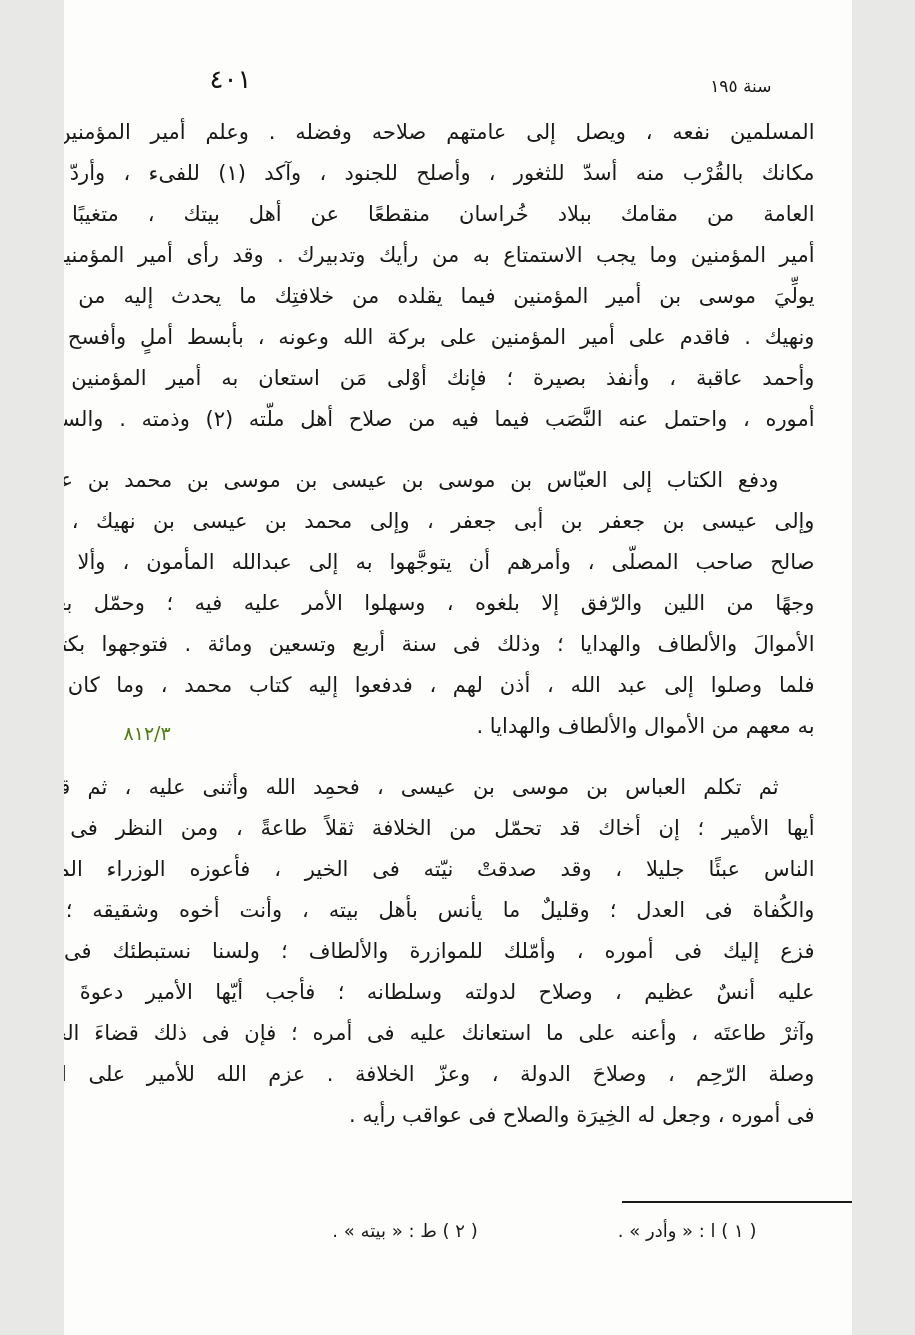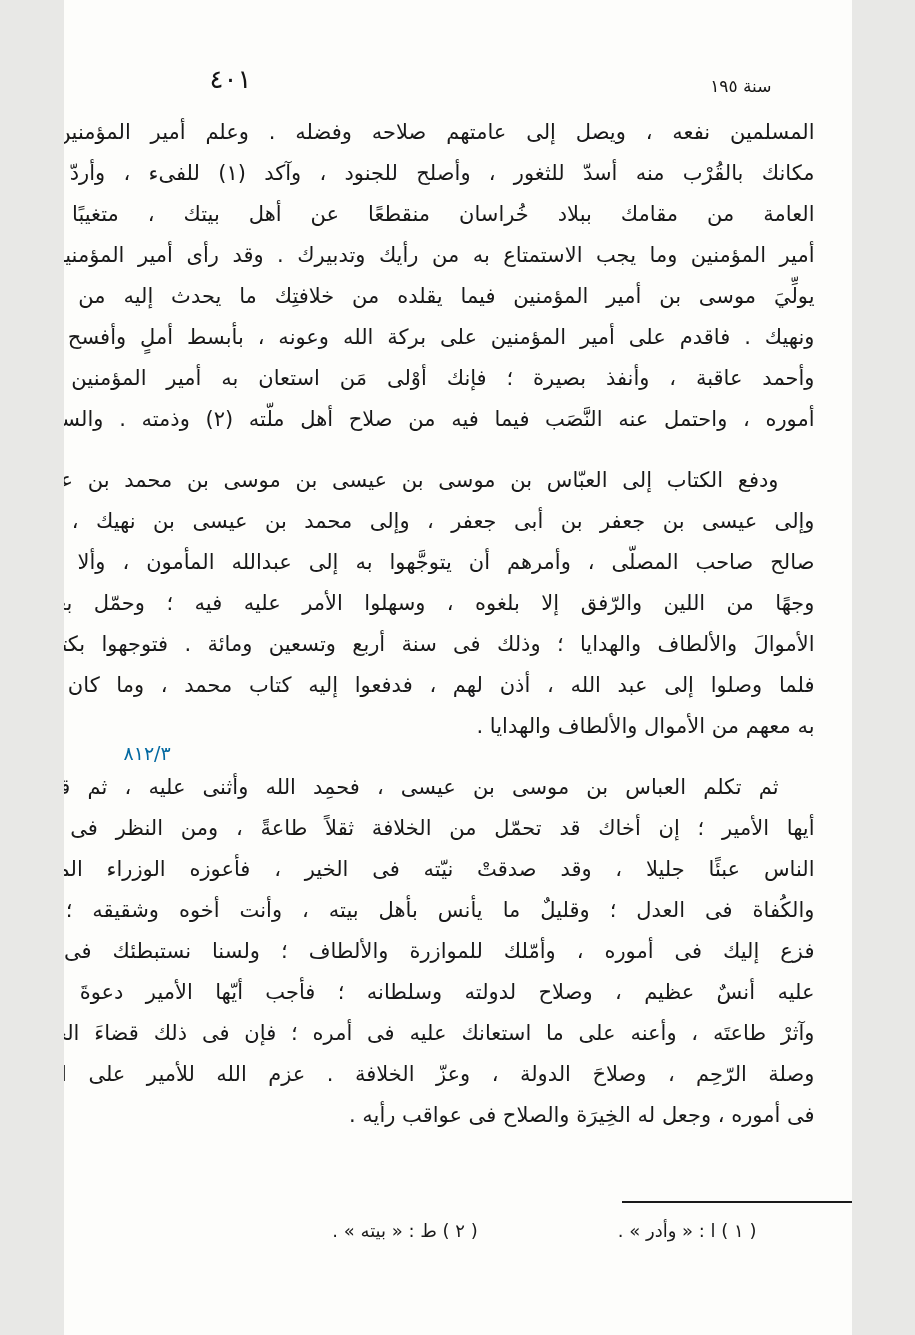--- a/index.html
+++ b/index.html
@@ -54,24 +54,24 @@
   }
   .line.endline {
     text-align: right;
     text-align-last: right;
     -moz-text-align-last: right;
   }
   .line.indent { text-indent: 36px; }
   
   .margin-note {
     position: absolute;
-    top: 742px;
+    top: 722px;
     left: 60px;
     font-size: 19px;
-    color: #0369a1;
+    color: #4d7c0f;
   }
   
   .fn-rule {
     position: absolute;
     top: 1201px;
     left: 558px;
     width: 265px;
     height: 2px;
     background: #1a1a1a;
   }

